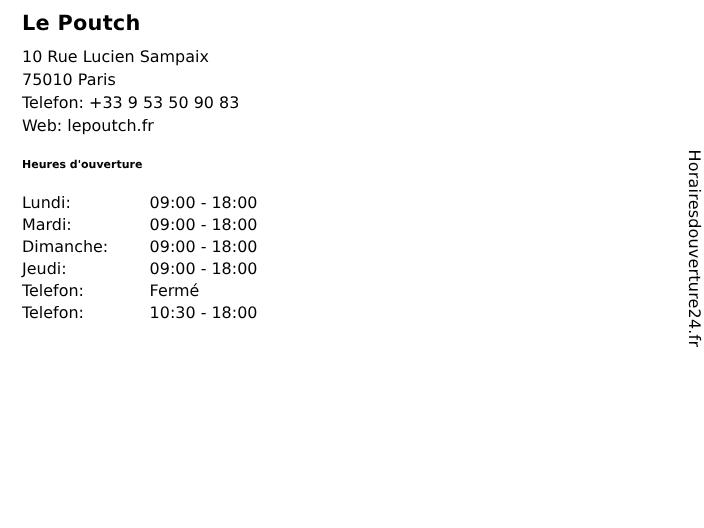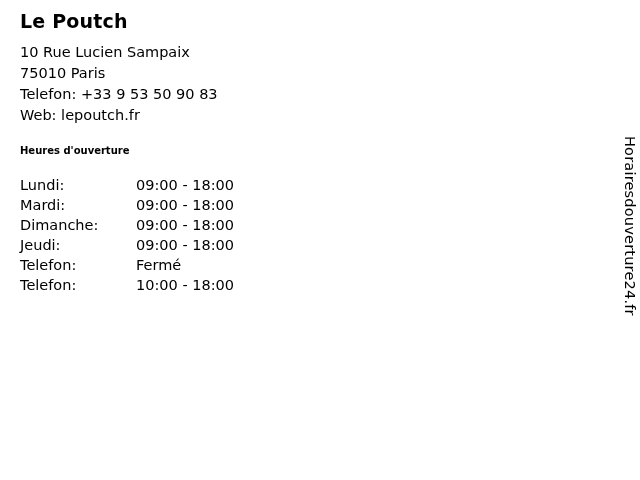--- a/index.html
+++ b/index.html
@@ -112,20 +112,20 @@
       <tr>
         <td class="day-cell">Jeudi:</td>
         <td class="time-cell">09:00 - 18:00</td>
       </tr>
       <tr>
         <td class="day-cell">Telefon:</td>
         <td class="time-cell">Fermé</td>
       </tr>
       <tr>
         <td class="day-cell">Telefon:</td>
-        <td class="time-cell">10:00 - 18:00</td>
+        <td class="time-cell">10:30 - 18:00</td>
       </tr>
     </tbody>
   </table>
 
   <div class="vertical-brand">Horairesdouverture24.fr</div>
 
 </div>
 
 </body></html>

